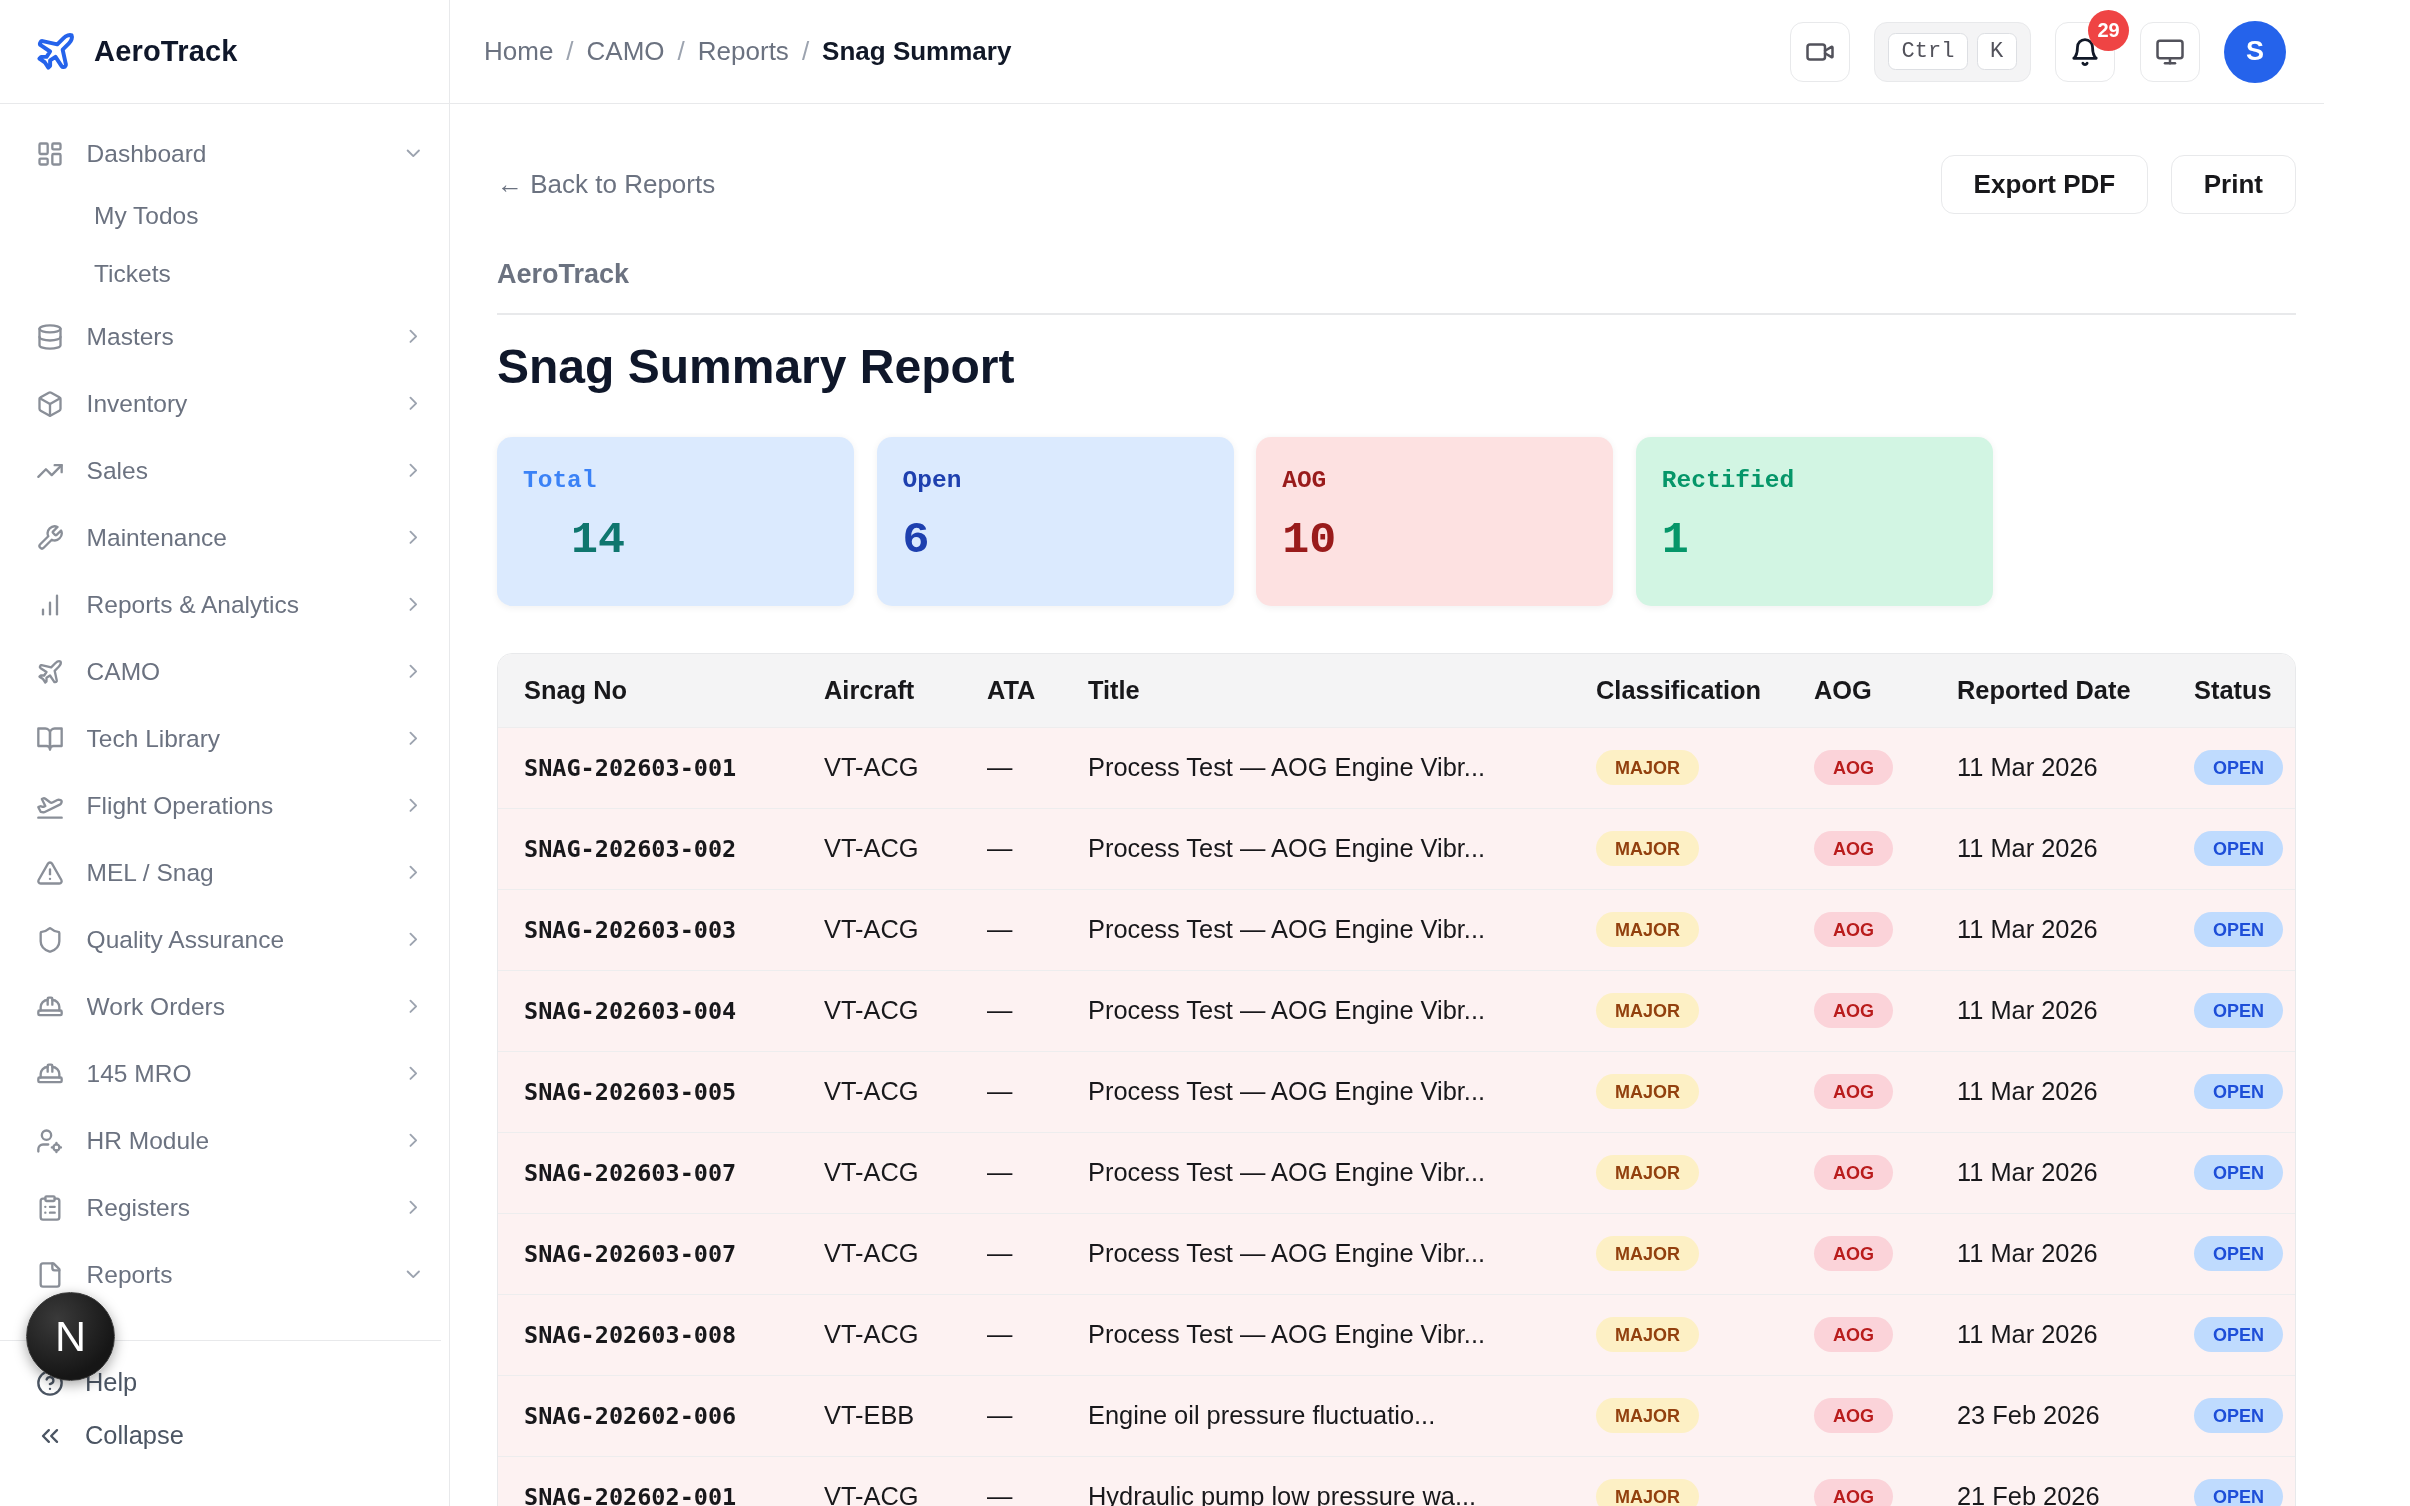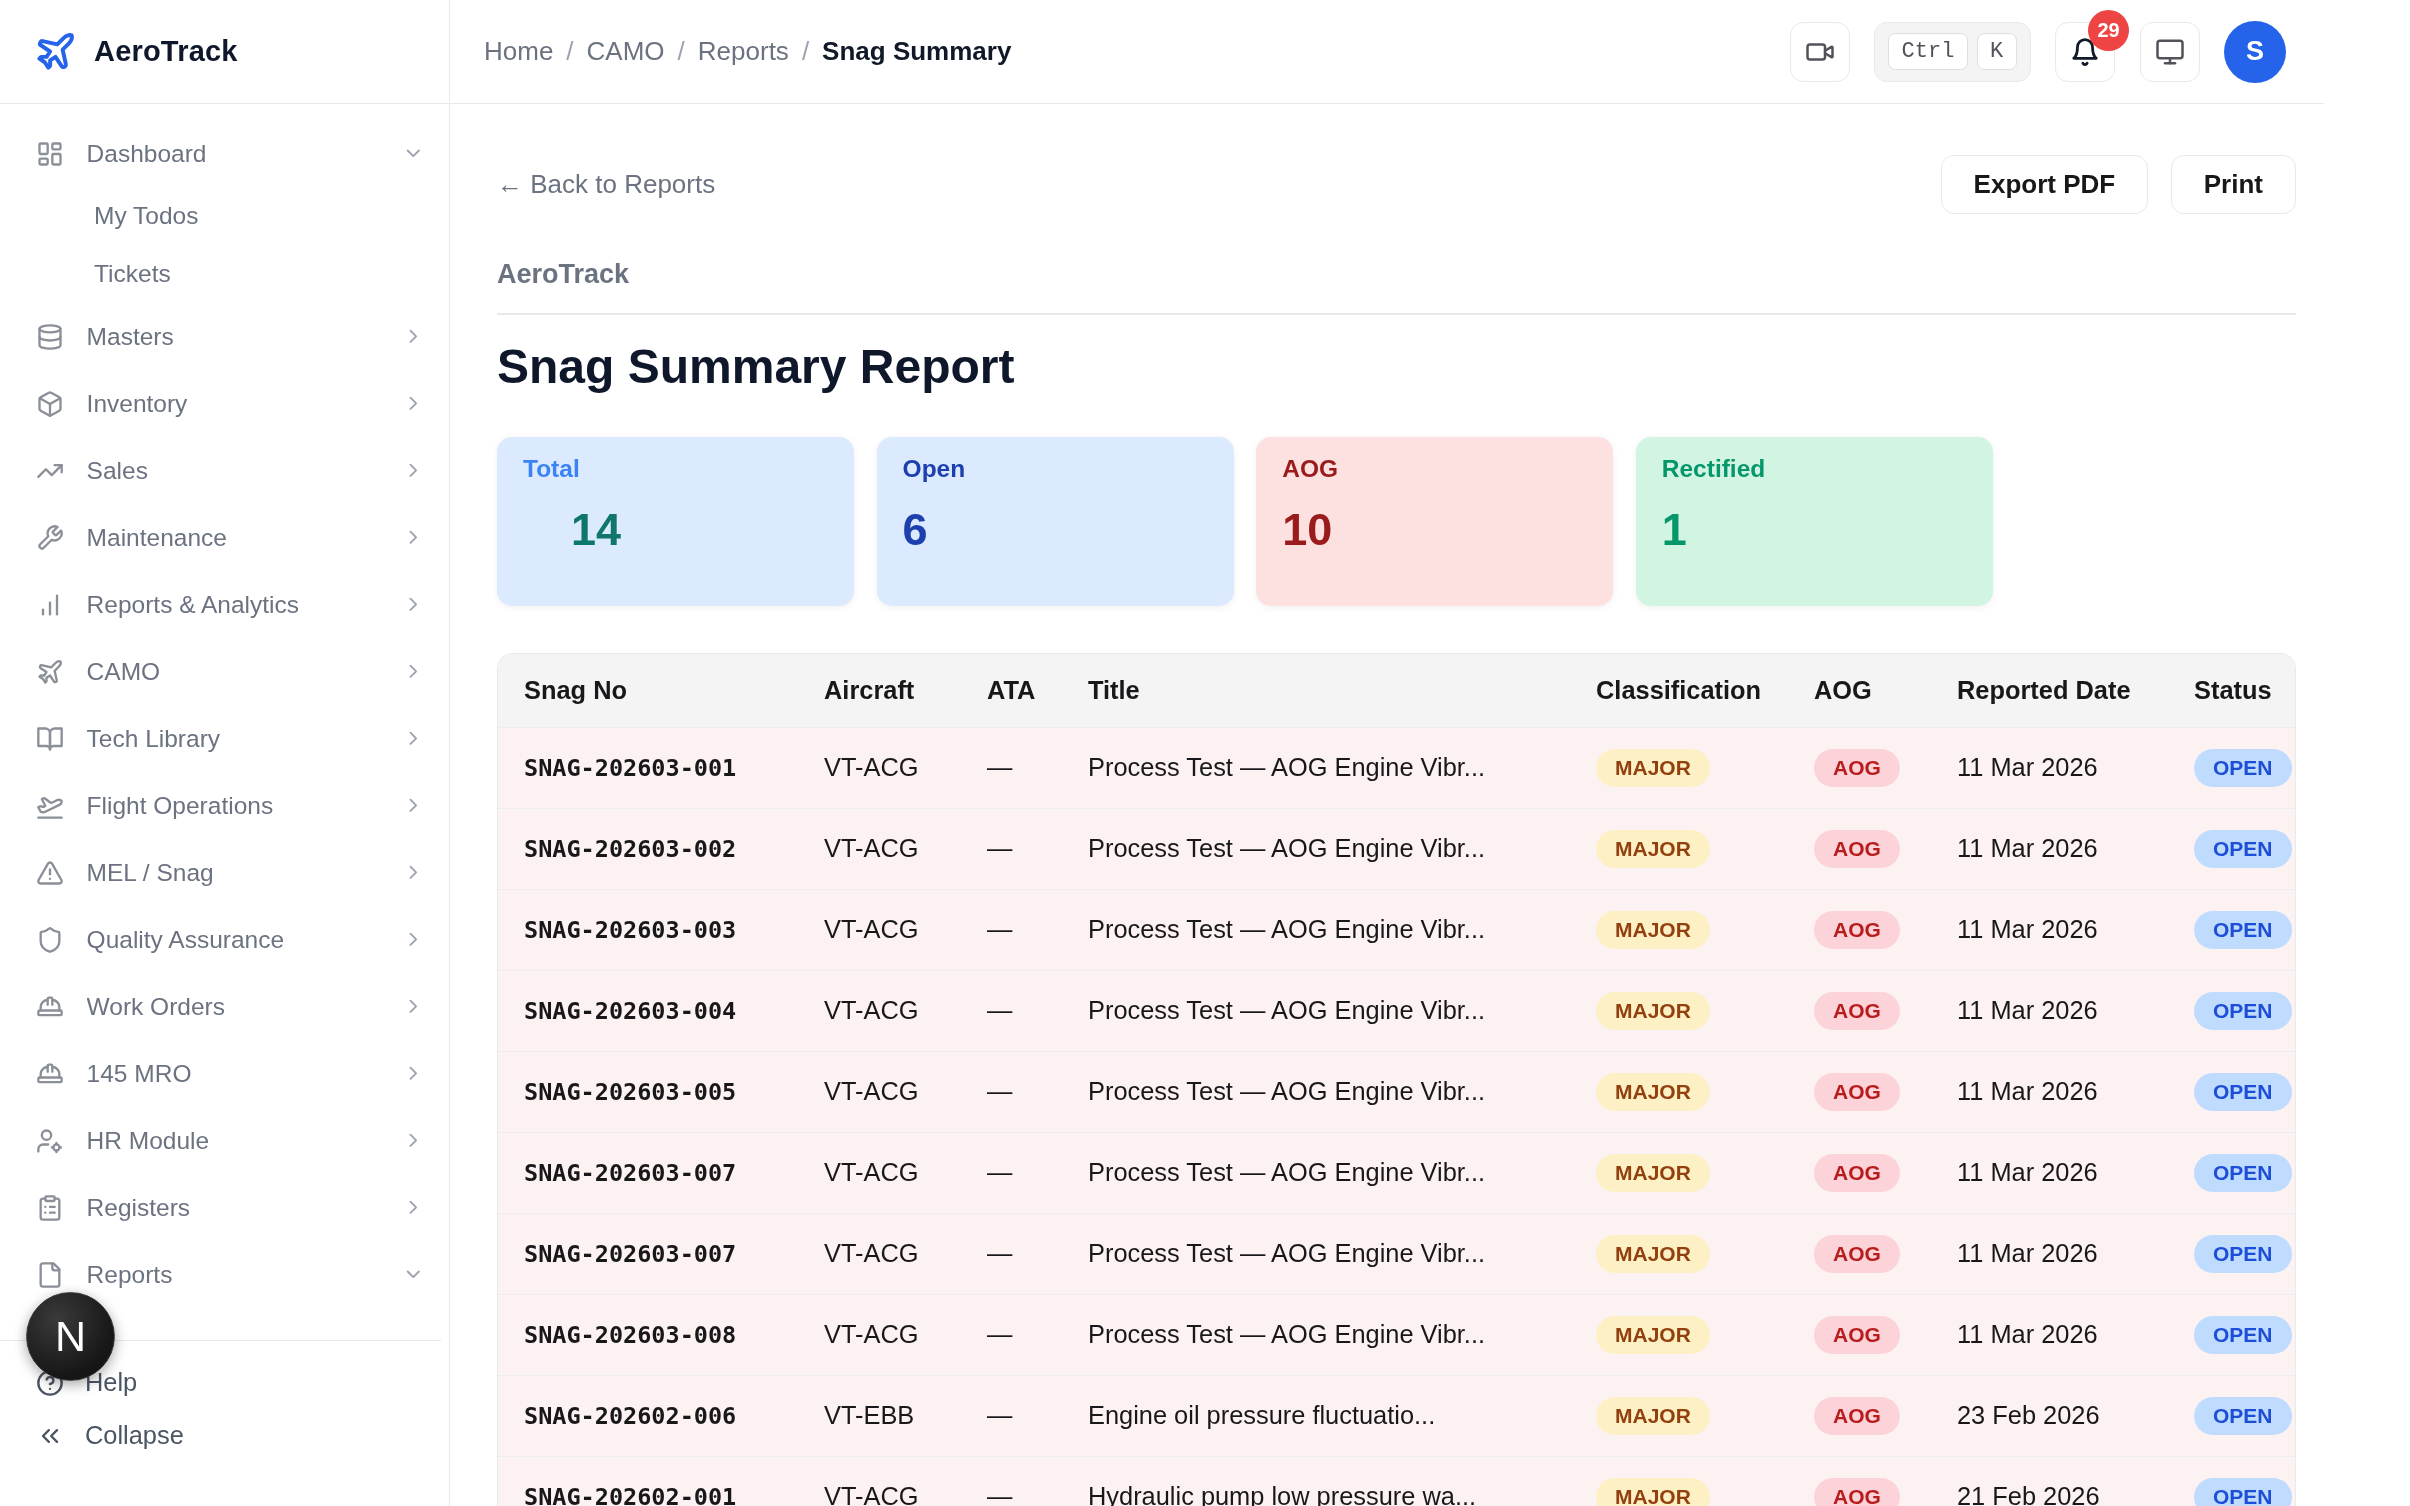--- a/index.html
+++ b/index.html
@@ -68,41 +68,41 @@
   .actions-row { display:flex; align-items:center; justify-content:space-between; }
   .back-link { color:#6b7280; font-size:26px; cursor:pointer; }
   .btn-group { display:flex; gap:22.6px; }
   .btn { background:#fff; border:1.9px solid #e8e9eb; border-radius:13px; padding:13px 32px;
          font-size:26px; font-weight:700; color:#18181b; cursor:pointer; }
   .report-app { margin-top:45px; color:#6b7280; font-size:27px; font-weight:700; }
   .rule { margin-top:22.6px; border-top:2.8px solid #e8e9eb; }
   .report-title { margin-top:24.5px; font-size:48px; font-weight:700; color:#0f172a; }
 
   .cards { margin-top:43px; display:grid; grid-template-columns:repeat(4, 357px); gap:22.6px; }
-  .card { height:169px; border-radius:15px; padding:18px 26px;
-          box-shadow:0 1.9px 7.5px rgba(0,0,0,.06); display:flex; flex-direction:column; gap:21px; }
+  .card { height:169px; border-radius:15px; padding:30px 26px;
+          box-shadow:0 1.9px 7.5px rgba(0,0,0,.06); display:flex; flex-direction:column; gap:21px;font-family:Liberation Mono, monospace; }
   .card .c-label { font-size:24.5px; font-weight:700; }
   .card .c-value { font-size:45px; font-weight:800; }
   .card.total { background:#dbeafe; } .card.total .c-label{color:#3b82f6;} .card.total .c-value{color:#0f766e;margin-left:48px;}
   .card.open  { background:#dbeafe; } .card.open  .c-label{color:#1e40af;} .card.open  .c-value{color:#1e40af;}
   .card.aog   { background:#fde1e1; } .card.aog   .c-label{color:#991b1b;} .card.aog   .c-value{color:#991b1b;}
   .card.rect  { background:#d2f5e3; } .card.rect  .c-label{color:#059669;} .card.rect  .c-value{color:#059669;}
 
   .table-card { margin-top:47px; border:1.9px solid #e8e9eb; border-radius:15px; overflow:hidden; }
   table { width:100%; border-collapse:collapse; table-layout:fixed; }
   col.c1{width:300px;} col.c2{width:163px;} col.c3{width:101px;} col.c4{width:508px;}
   col.c5{width:218px;} col.c6{width:143px;} col.c7{width:237px;} col.c8{width:213px;}
   thead th { background:#f4f4f5; height:73px; text-align:left; padding:0 9.4px 0 26px;
              font-size:25.4px; font-weight:700; color:#18181b; white-space:nowrap; }
   tbody tr { background:#fdf2f2; border-top:1.9px solid #ededee; cursor:pointer; }
   tbody td { height:81px; padding:0 9.4px 0 26px; font-size:25.4px; color:#18181b;
              white-space:nowrap; overflow:hidden; }
   td.snag { font-family:"DejaVu Sans Mono", monospace; font-weight:700; font-size:23.5px; }
   .badge { display:inline-block; border-radius:941px; padding:8.5px 19px;
-           font-size:21px; font-weight:700; line-height:1; }
+           font-size:18px; font-weight:700; line-height:1; }
   .badge-major { background:#fdf0c5; color:#92400e; }
   .badge-aog   { background:#fbd3d9; color:#b91c1c; }
   .badge-open  { background:#bfdbfe; color:#1d4ed8; }
 </style>
 </head>
 <body>
 
 <div class="app">
 
   <aside class="sidebar">

